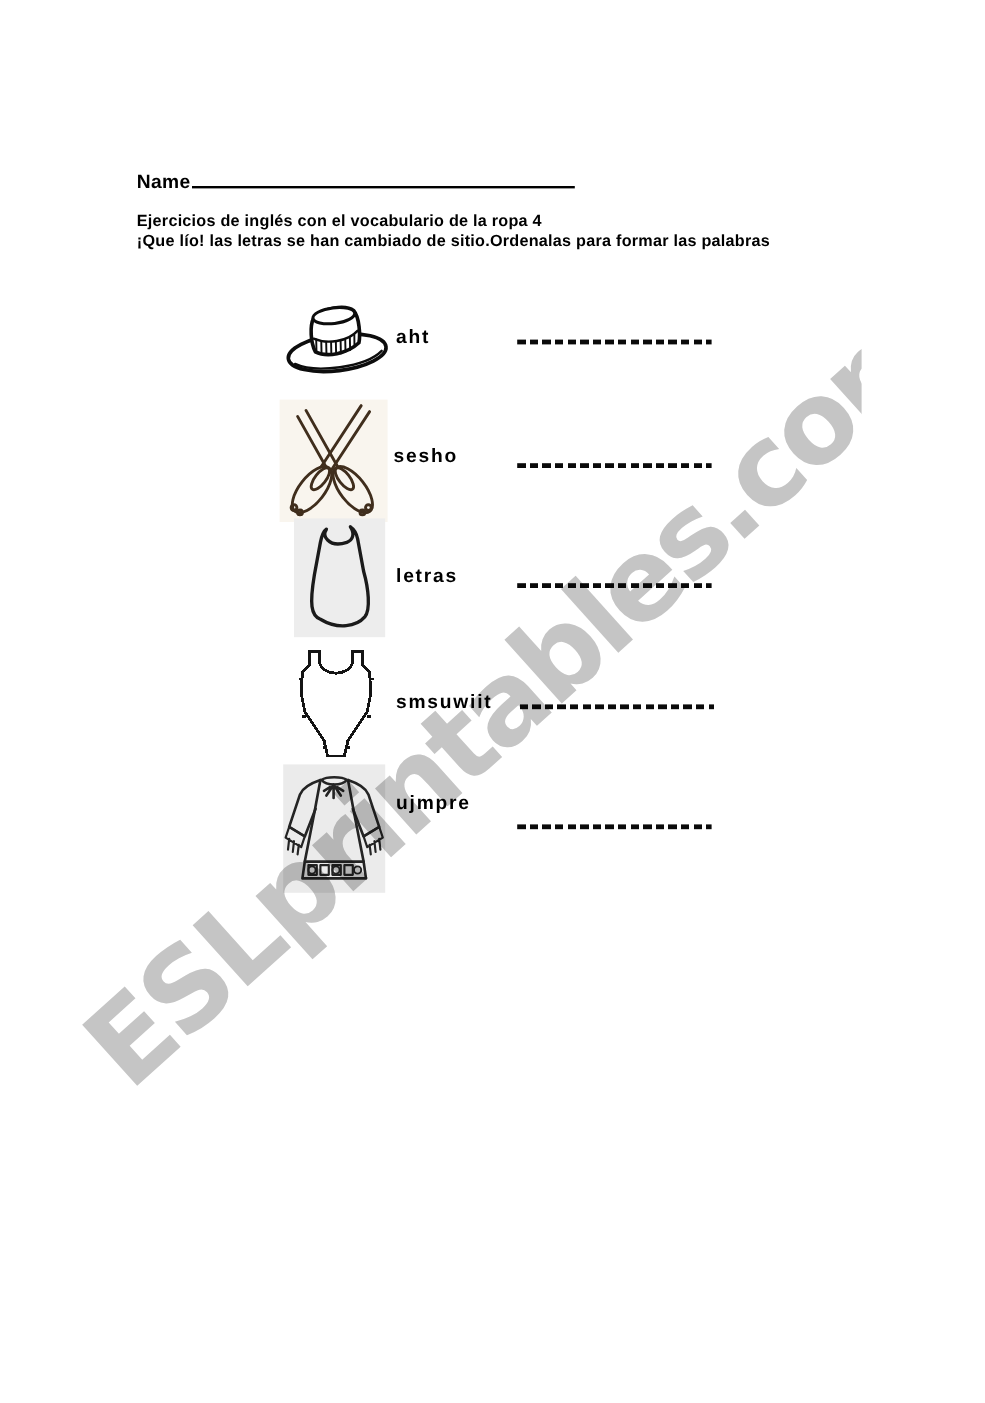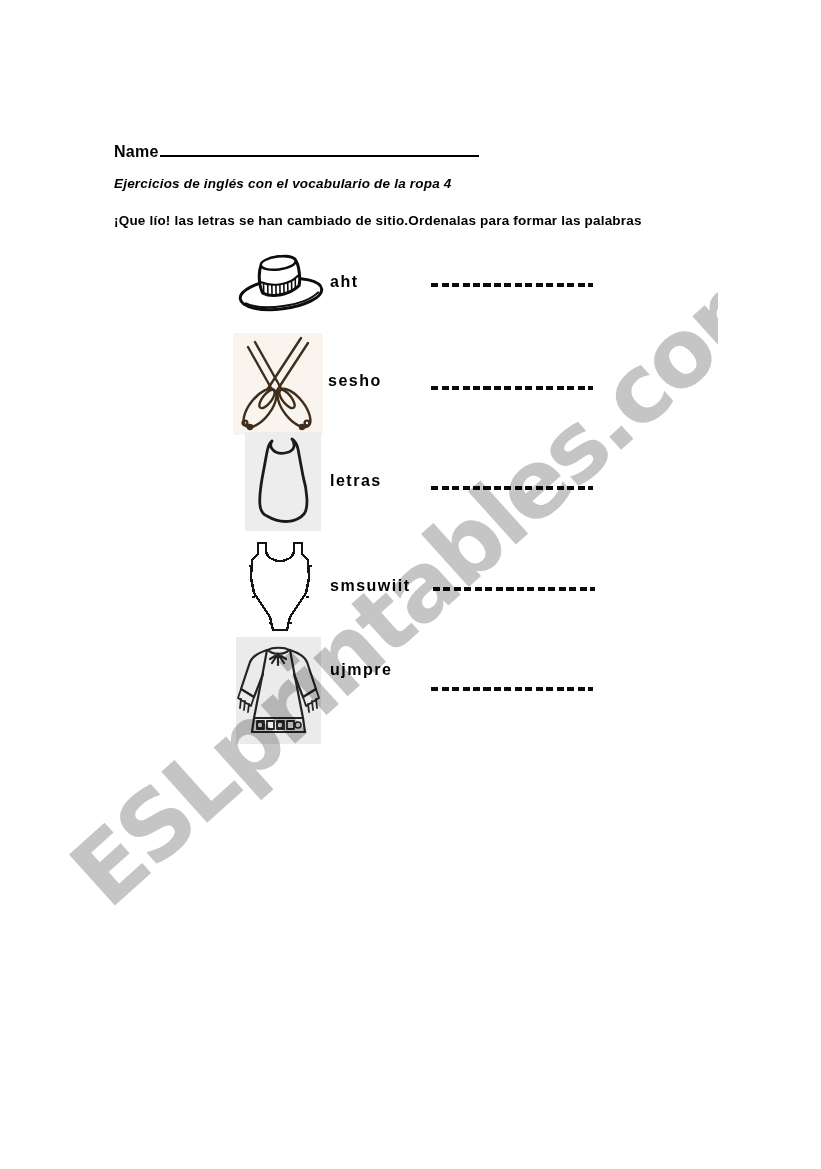--- a/index.html
+++ b/index.html
@@ -3,21 +3,21 @@
 <meta charset="utf-8">
 <style>
   html,body{margin:0;padding:0;background:#ffffff;}
   .page{
     position:relative; width:718px; height:1169px; background:#ffffff;
     font-family:"Liberation Sans", sans-serif; color:#000; overflow:hidden;
   }
   .name-row{position:absolute; left:114px; top:141px; font-size:16px; font-weight:bold; letter-spacing:.3px;}
   .name-line{display:inline-block; width:319px; height:14px; border-bottom:2px solid #000; vertical-align:baseline; margin-left:1px;}
   .instr{position:absolute; left:114px; font-size:13.5px; font-weight:bold; letter-spacing:.2px; white-space:nowrap;}
-  .instr1{top:176px;font-style:italic;} .instr2{top:193px;margin-top:20px;}
+  .instr1{top:176px;} .instr2{top:193px;}
   .icon-box{position:absolute;}
   .icon-box svg{display:block; width:100%; height:100%;}
   .word{position:absolute; font-size:16px; font-weight:bold; letter-spacing:1.5px; line-height:1.1; white-space:nowrap;}
   .dash{position:absolute; width:162px; height:4px;
         background:repeating-linear-gradient(90deg,#0a0a0a 0 7px, transparent 7px 10.5px);}
   .watermark{
     position:absolute; left:428px; top:580px;
     transform:translate(-50%,-50%) rotate(-42deg);
     font-family:"DejaVu Sans", sans-serif; font-weight:bold;
     font-size:94px; letter-spacing:-4px; color:#c5c5c5;

